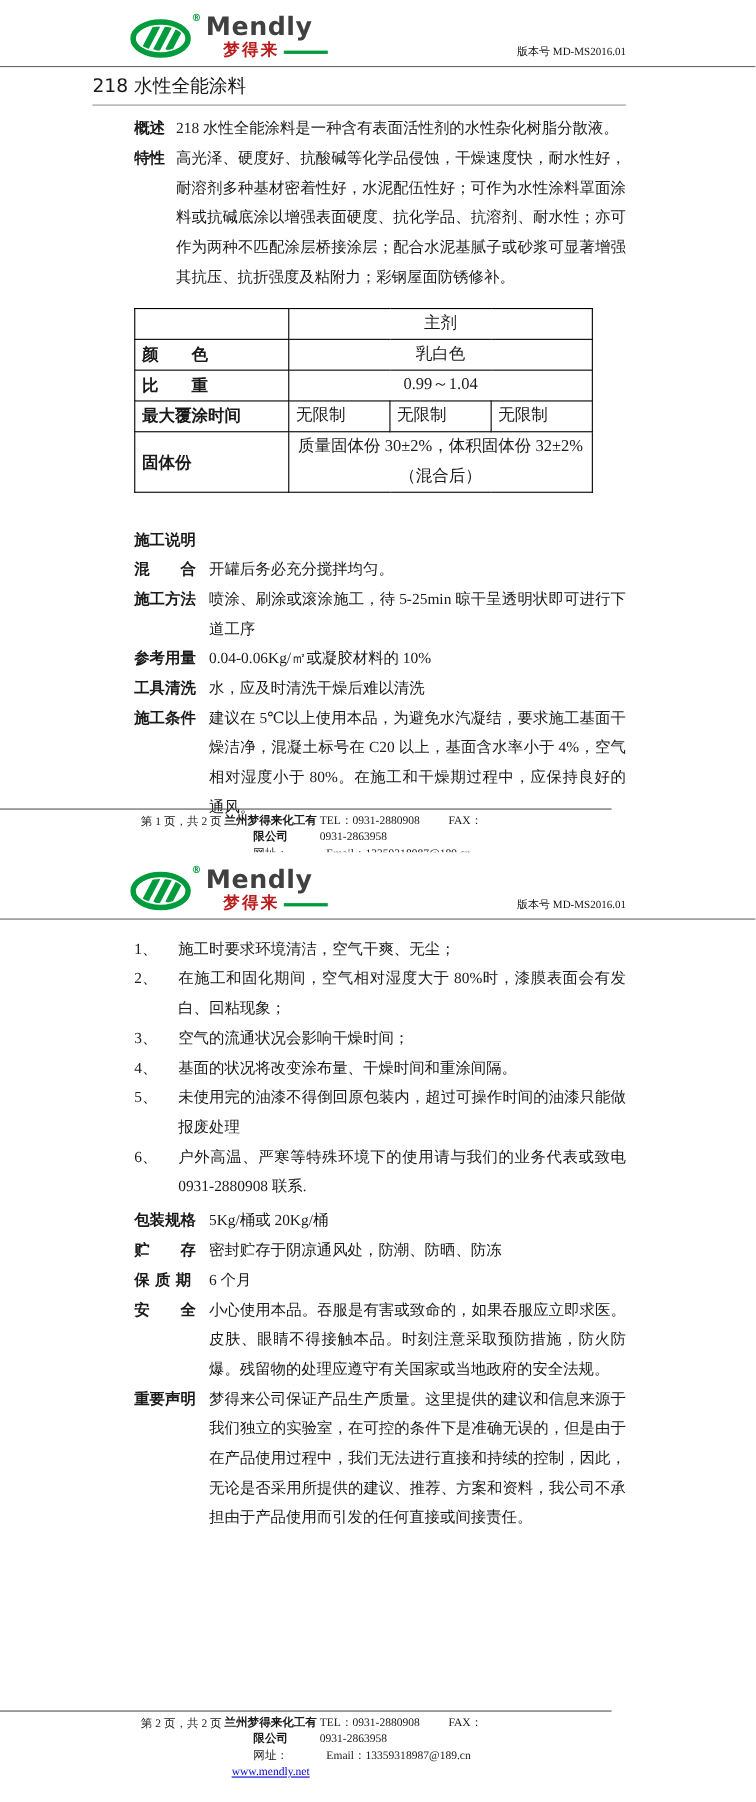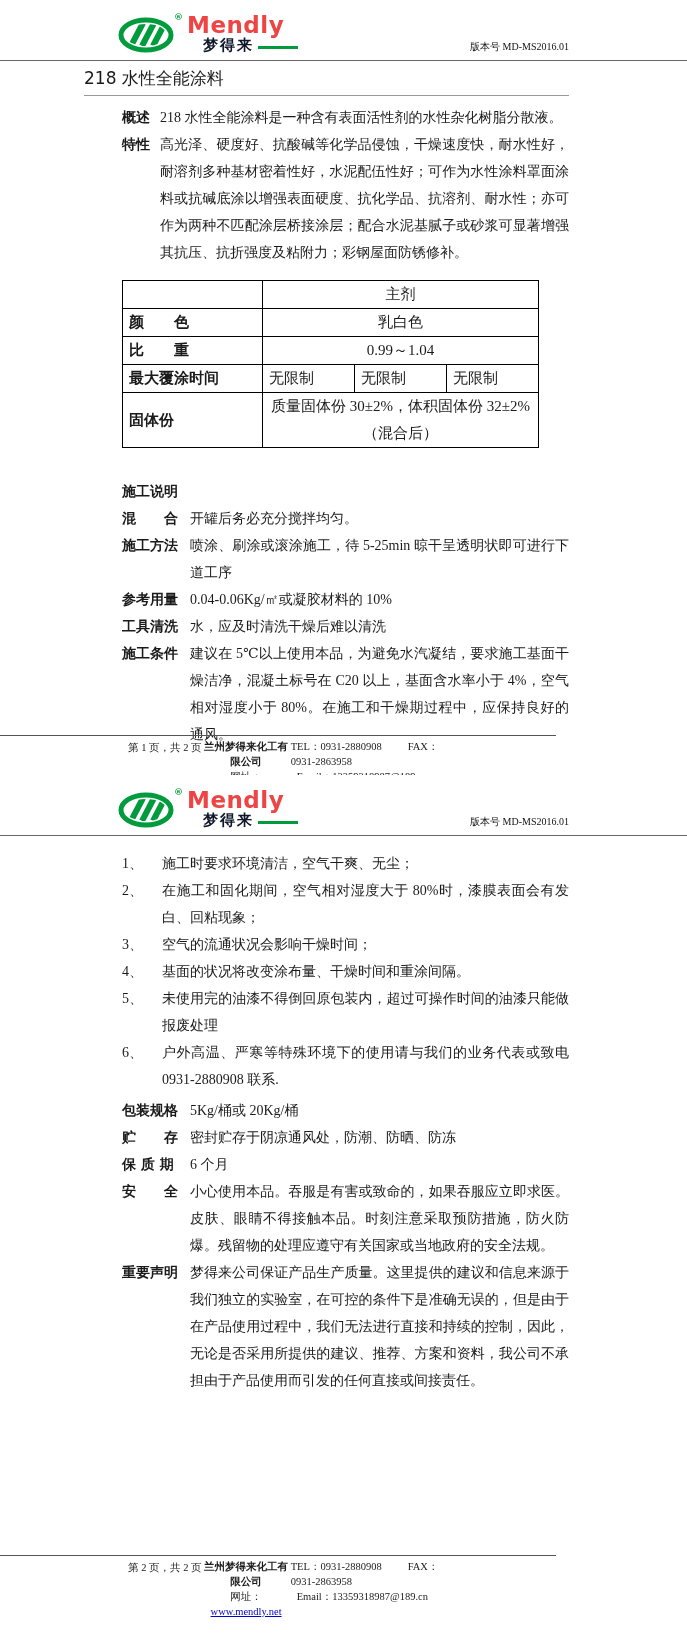--- a/index.html
+++ b/index.html
@@ -9,24 +9,24 @@
   .page2{height:863px;}
 
   
   .header{display:flex;justify-content:space-between;align-items:flex-end;
           padding:14px 118px 4px 118px;border-bottom:1px solid #666;}
   .logo{display:flex;align-items:flex-start;position:relative;}
   .logo svg{display:block;}
   .reg{color:#009b3c;font-size:9px;font-weight:bold;position:relative;top:-2px;left:-2px;
        font-family:"DejaVu Sans",sans-serif;}
   .brand-text{margin-left:2px;}
-  .brand-en{color:#ef4444;font-weight:800;font-size:23px;line-height:22px;
+  .brand-en{color:#404040;font-weight:800;font-size:23px;line-height:22px;
             font-family:"DejaVu Sans","Liberation Sans",sans-serif;letter-spacing:0.5px;}
   .brand-cn-row{display:flex;align-items:center;margin-left:16px;}
-  .brand-cn{color:#0f172a;font-weight:bold;font-size:15px;line-height:18px;
+  .brand-cn{color:#b91c1c;font-weight:bold;font-size:15px;line-height:18px;
             font-family:"DejaVu Sans",sans-serif;letter-spacing:2px;}
   .swash{display:inline-block;width:40px;height:3px;background:#009b3c;margin-left:4px;margin-top:4px;}
   .version{font-size:10px;color:#111;padding-bottom:2px;}
 
   
   .doc-title{margin:6px 118px 0 84px;font-size:17px;font-weight:normal;
              font-family:"DejaVu Sans","Liberation Sans",sans-serif;
              border-bottom:1px solid #999;padding-bottom:5px;}
 
   

